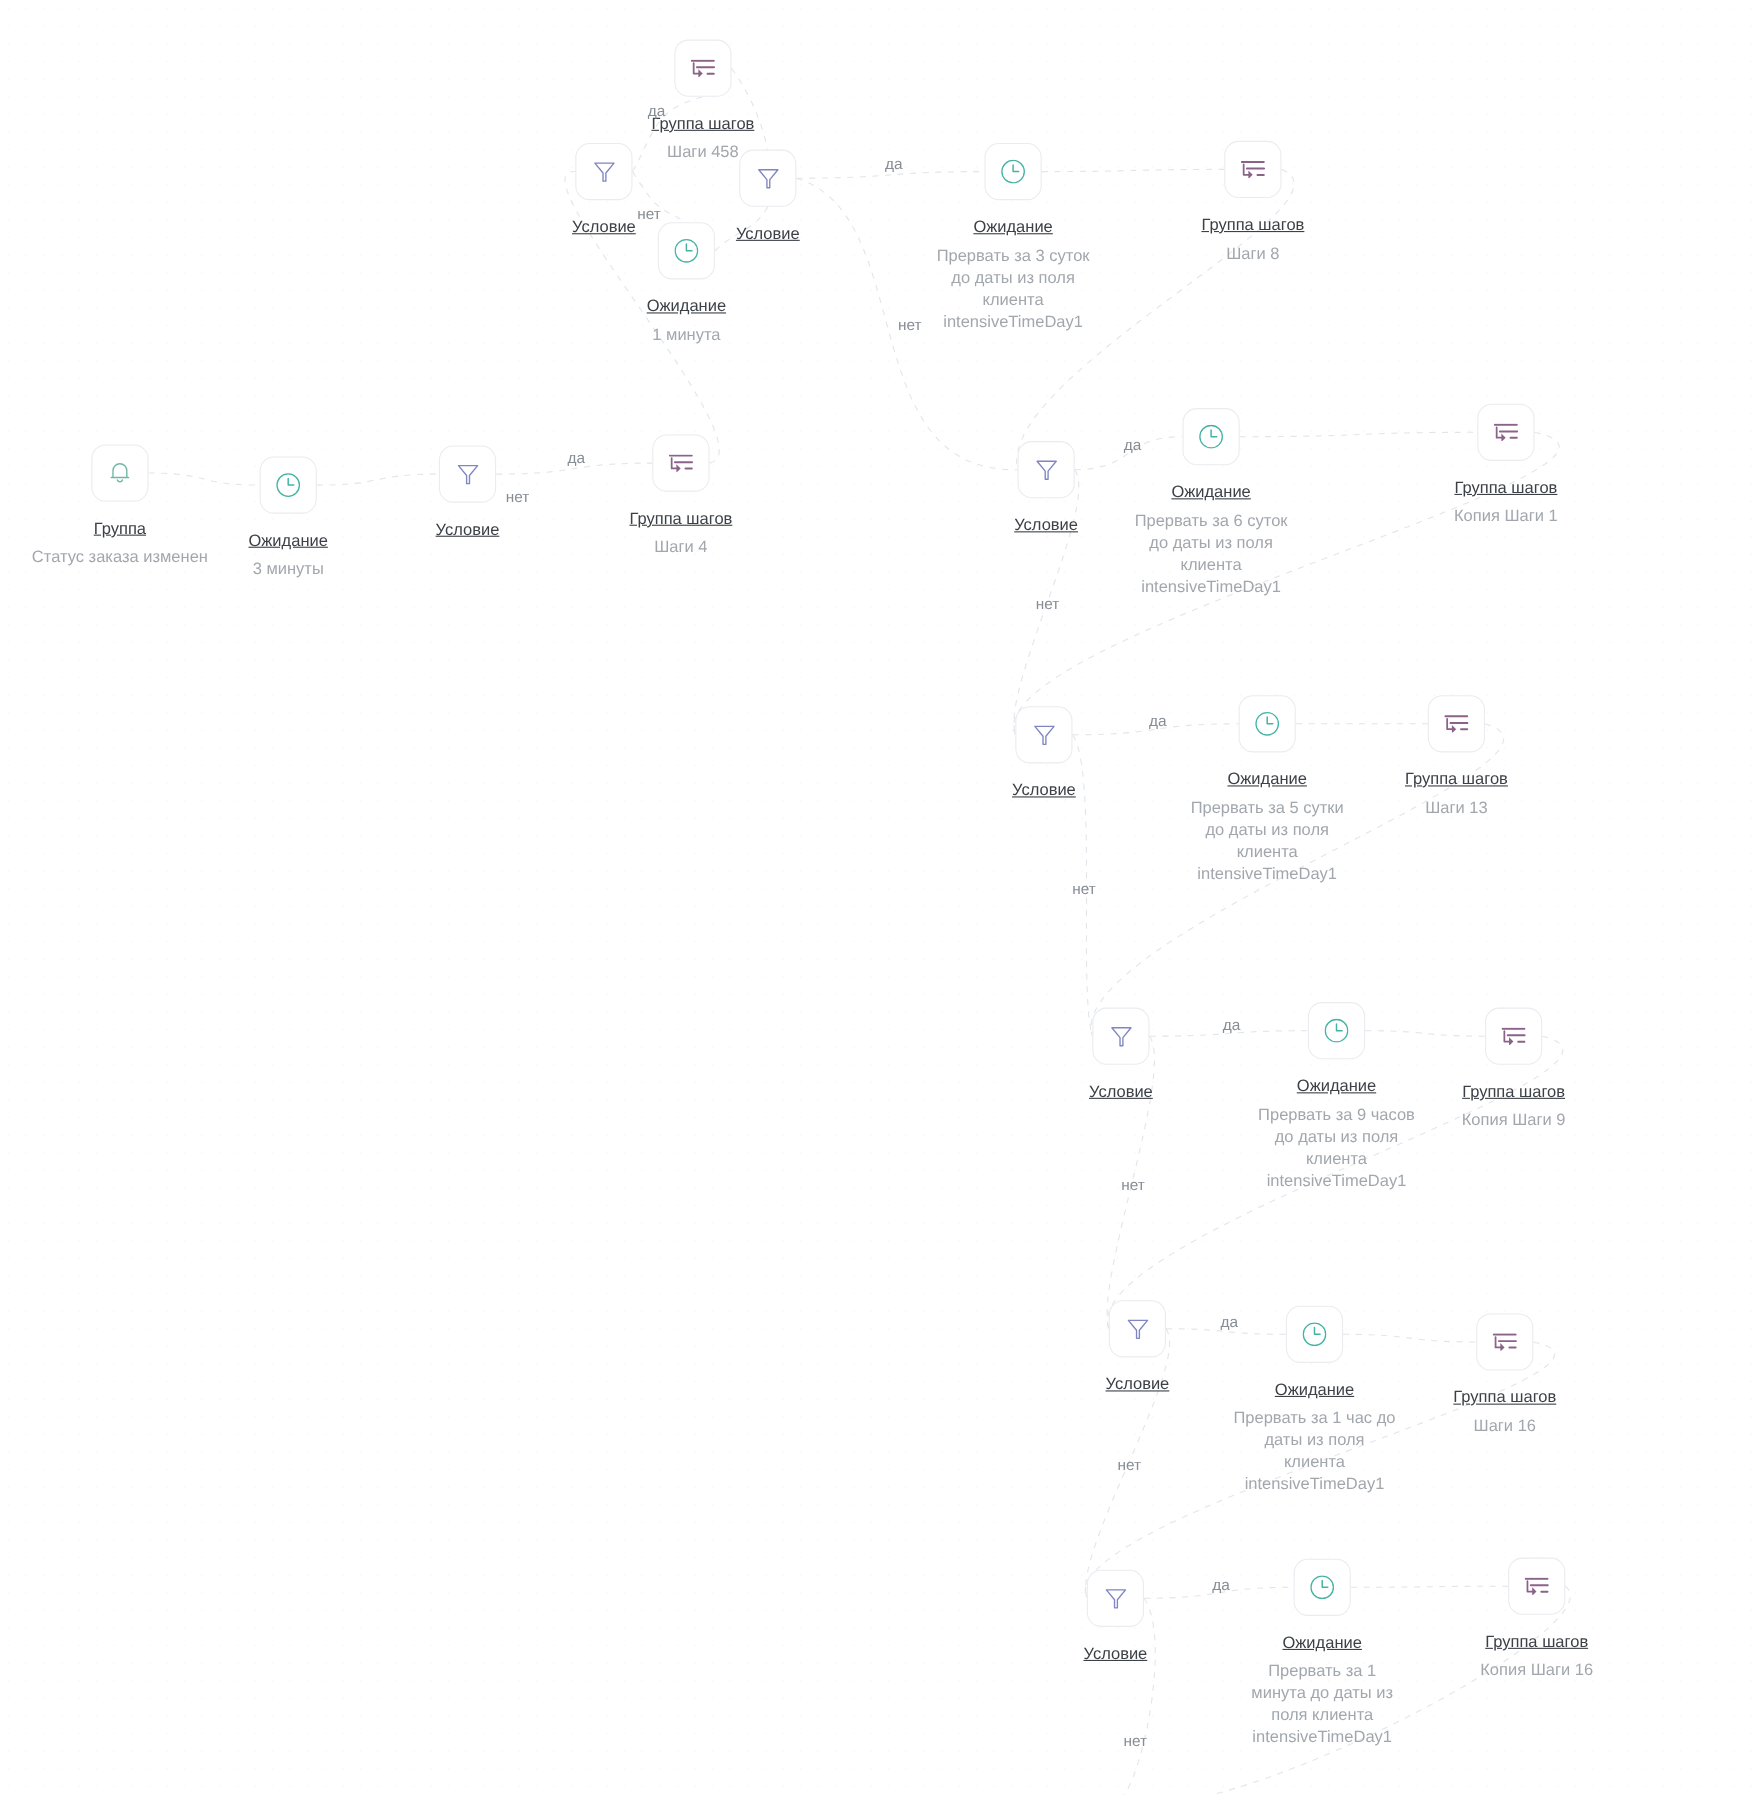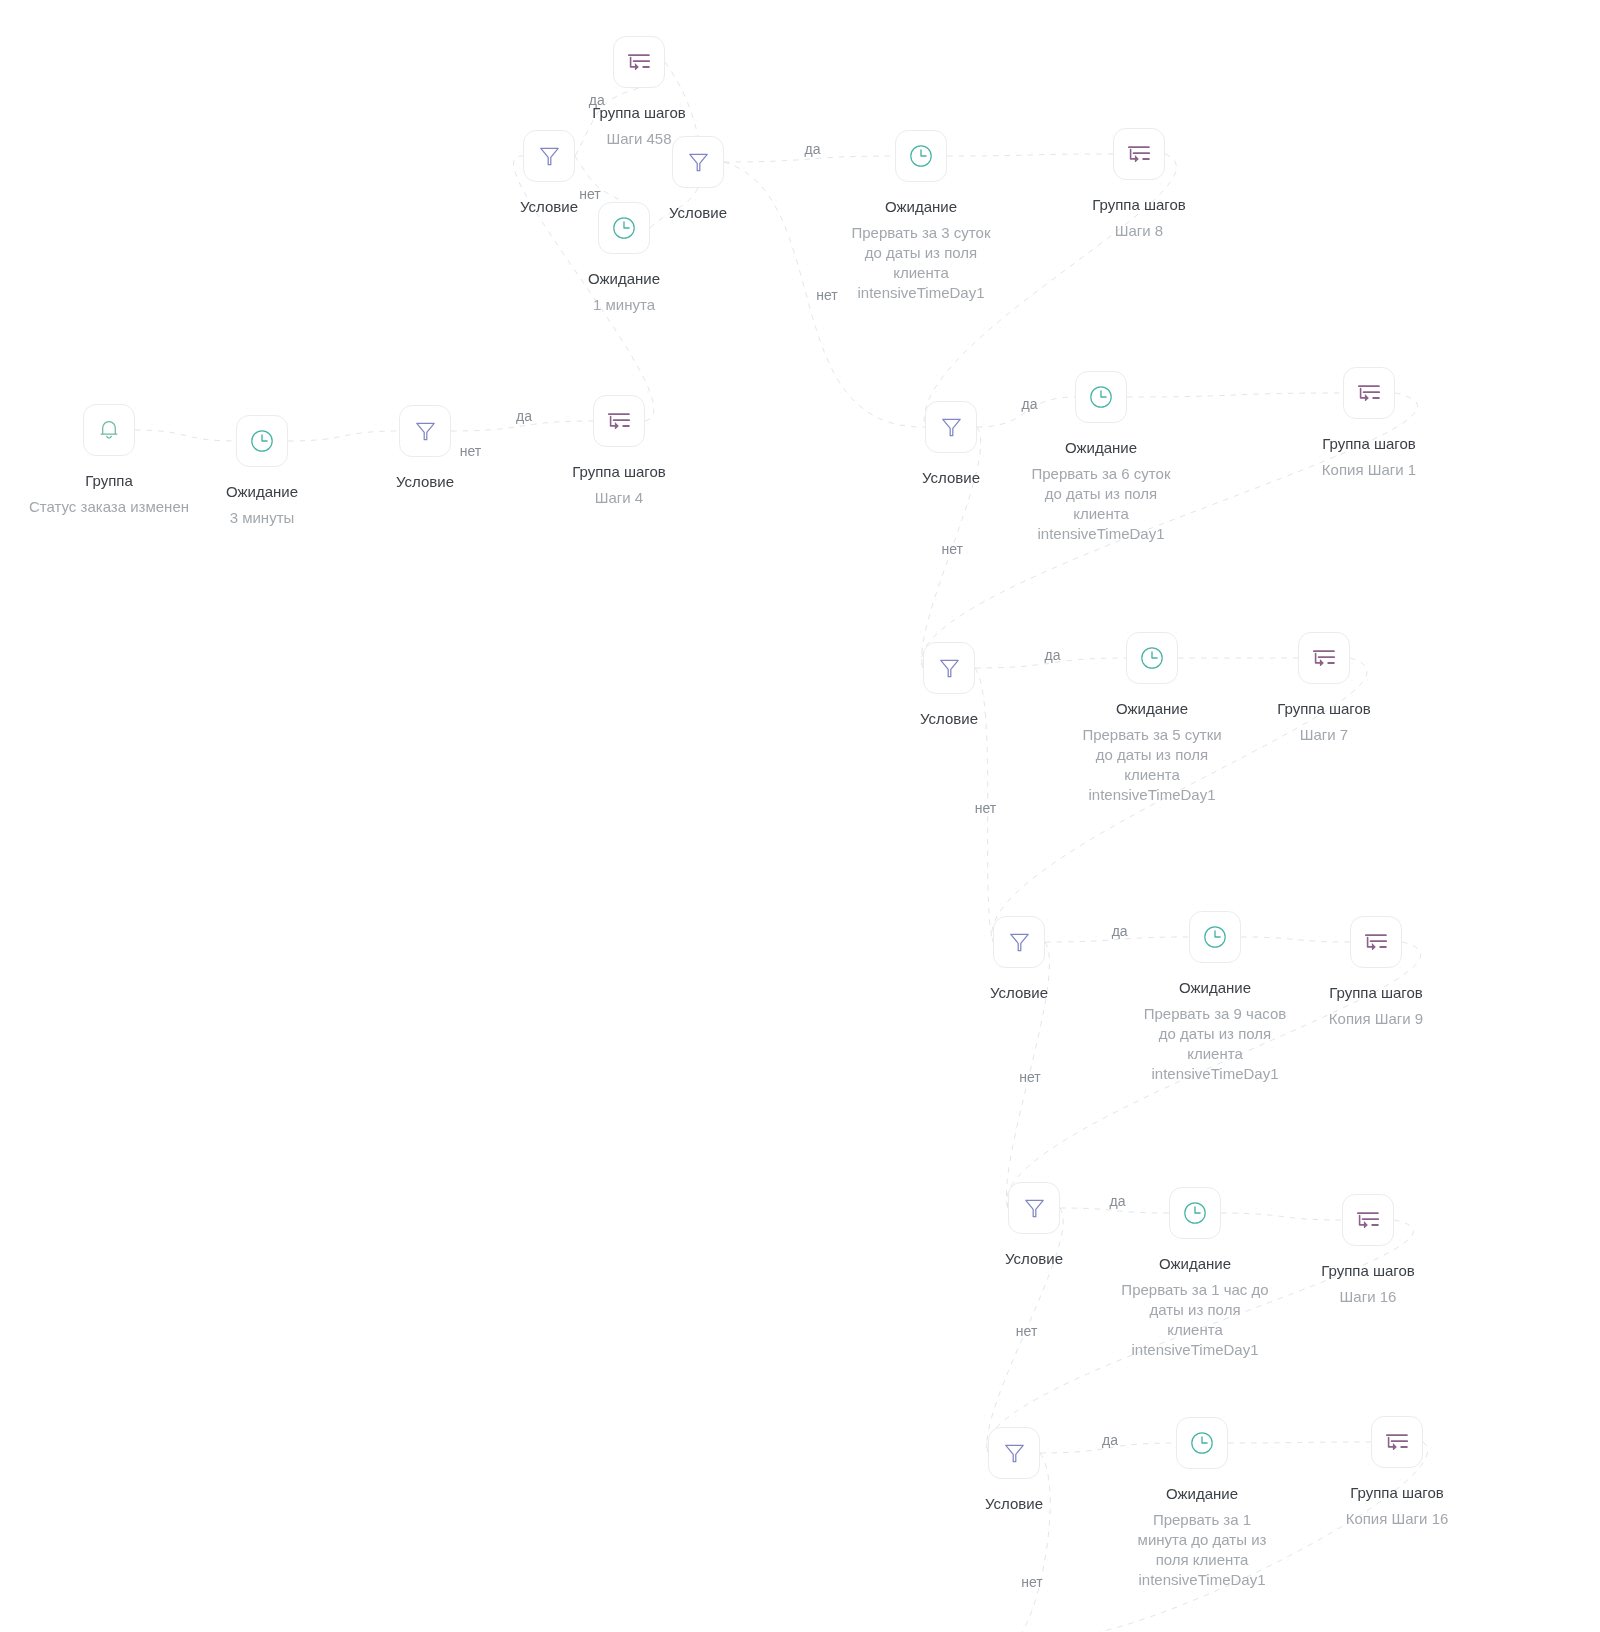--- a/index.html
+++ b/index.html
@@ -9,21 +9,21 @@
   #canvas{position:relative;width:1600px;height:1632px;
     background-color:#ffffff;
     background-image:radial-gradient(circle at 1px 1px,var(--grid-dot,#f4f4f6) 0.9px,rgba(255,255,255,0) 1.2px);
     background-size:16px 16px;background-position:7px 7px;}
   svg#edges{position:absolute;left:0;top:0;width:1600px;height:1632px;overflow:visible;}
   .node{position:absolute;width:52px;height:0;}
   .nbox{position:absolute;left:0;top:0;width:52px;height:52px;
         border:1px solid var(--nborder,#e9ebee);border-radius:13px;background:var(--nbg,#fff);
         box-sizing:border-box;display:flex;align-items:center;justify-content:center;}
   .ntitle{position:absolute;left:26px;transform:translateX(-50%);white-space:nowrap;
-    font-size:15px;line-height:20px;color:var(--title,#3f444a);top:67px;}
+    font-size:15px;line-height:20px;color:var(--title,#3f444a);top:67px;text-decoration:underline;}
   .nsub{position:absolute;left:26px;transform:translateX(-50%);
     font-size:15px;color:var(--subtitle,#a7acb3);top:93px;text-align:center;line-height:20px;}
   .elabel{position:absolute;font-size:14px;color:var(--label,#8d939b);white-space:nowrap;line-height:14px;
     transform:translate(-50%,-50%);}
   .icon{display:block;}
 </style>
 </head>
 <body>
 
 <div id="canvas">
@@ -207,21 +207,21 @@
       </div>
       <div class="node" style="left: 1298px; top: 632px;">
         <div class="nbox">
           <svg class="icon" width="22" height="16" viewBox="0 0 22 16" fill="none">
             <path d="M.9 1.2h20M5.6 7.2h15.6M15.2 13h5.7" stroke="#8b6289" stroke-width="1.8" stroke-linecap="round"></path>
             <path d="M2.6 3.5v9.4h4.6" stroke="#8b6289" stroke-width="1.6" stroke-linecap="round" stroke-linejoin="round"></path>
             <path d="M6.9 9 10.8 12.9l-3.9 3.8z" fill="#8b6289"></path>
           </svg>
         </div>
         <div class="ntitle">Группа шагов</div>
-        <div class="nsub" style="width:240px">Шаги 7</div>
+        <div class="nsub" style="width:240px">Шаги 13</div>
       </div>
       <div class="node" style="left: 993px; top: 916px;">
         <div class="nbox">
           <svg class="icon" width="21" height="22" viewBox="0 0 21 22" fill="none">
             <path d="M1.8 3.3h17.4L11.8 12.3v7.4H9.2V12.3L1.8 3.3Z" stroke="#7f86c2" stroke-width="1.25" stroke-linejoin="round" stroke-linecap="round"></path>
           </svg>
         </div>
         <div class="ntitle">Условие</div>
       </div>
       <div class="node" style="left: 1189px; top: 911px;">

